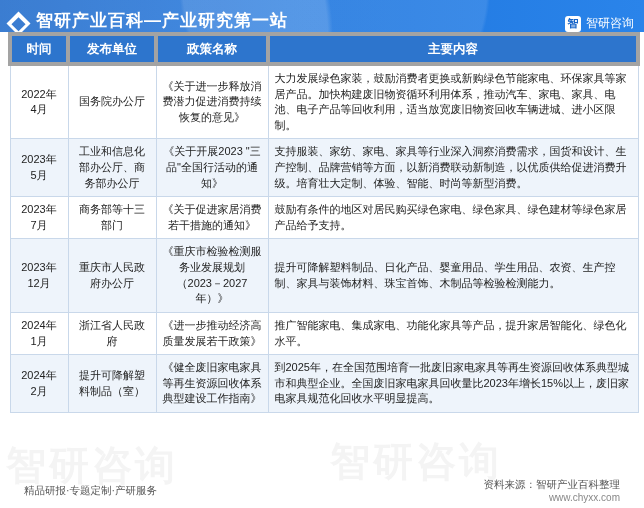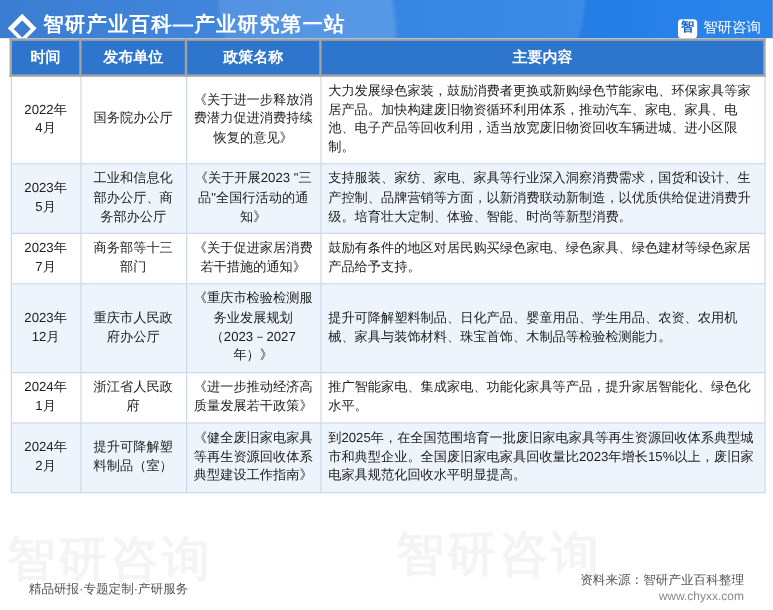--- a/index.html
+++ b/index.html
@@ -121,21 +121,21 @@
     position: relative;
     z-index: 1;
     margin: 0 auto;
   }
   thead th {
     background: #2d75cd;
     color: #ffffff;
     font-size: 12.5px;
     font-weight: bold;
     height: 30px;
-    border: 2px solid #a3a3a3;
+    border: 4px solid #a3a3a3;
     text-align: center;
   }
   tbody td {
     border: 1px solid #c9d8ea;
     font-size: 11px;
     color: #222222;
     padding: 5px 6px;
     vertical-align: middle;
     line-height: 1.42;
   }
@@ -228,21 +228,21 @@
       <tr>
         <td class="c-time">2023年<br>7月</td>
         <td class="c-org">商务部等十三部门</td>
         <td class="c-name">《关于促进家居消费若干措施的通知》</td>
         <td class="c-content">鼓励有条件的地区对居民购买绿色家电、绿色家具、绿色建材等绿色家居产品给予支持。</td>
       </tr>
       <tr>
         <td class="c-time">2023年<br>12月</td>
         <td class="c-org">重庆市人民政府办公厅</td>
         <td class="c-name">《重庆市检验检测服务业发展规划（2023－2027年）》</td>
-        <td class="c-content">提升可降解塑料制品、日化产品、婴童用品、学生用品、农资、农用机械、家具与装饰材料、珠宝首饰、木制品等检验检测能力。</td>
+        <td class="c-content">提升可降解塑料制品、日化产品、婴童用品、学生用品、农资、生产控制、家具与装饰材料、珠宝首饰、木制品等检验检测能力。</td>
       </tr>
       <tr>
         <td class="c-time">2024年<br>1月</td>
         <td class="c-org">浙江省人民政府</td>
         <td class="c-name">《进一步推动经济高质量发展若干政策》</td>
         <td class="c-content">推广智能家电、集成家电、功能化家具等产品，提升家居智能化、绿色化水平。</td>
       </tr>
       <tr>
         <td class="c-time">2024年<br>2月</td>
         <td class="c-org">提升可降解塑料制品（室）</td>

